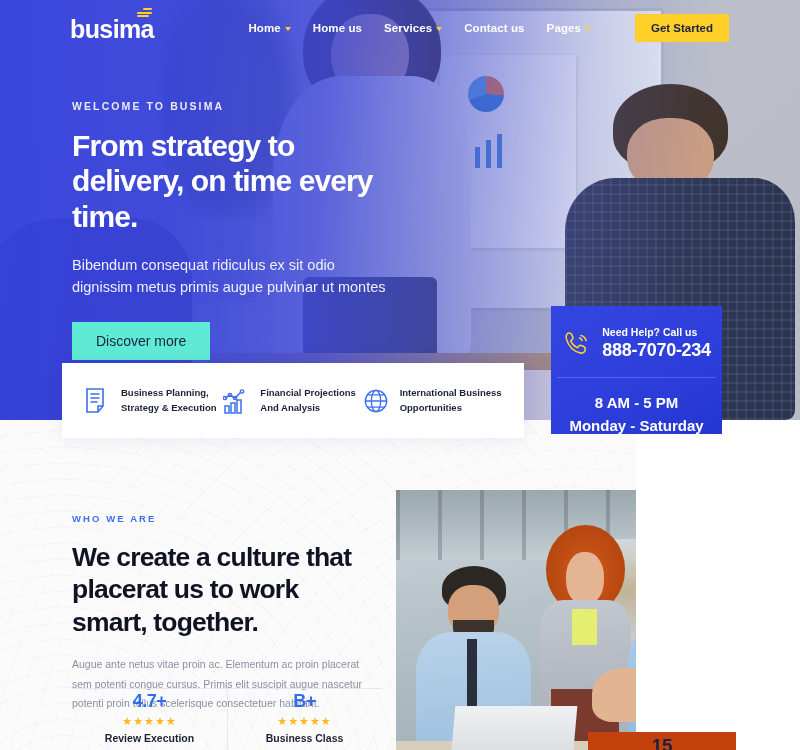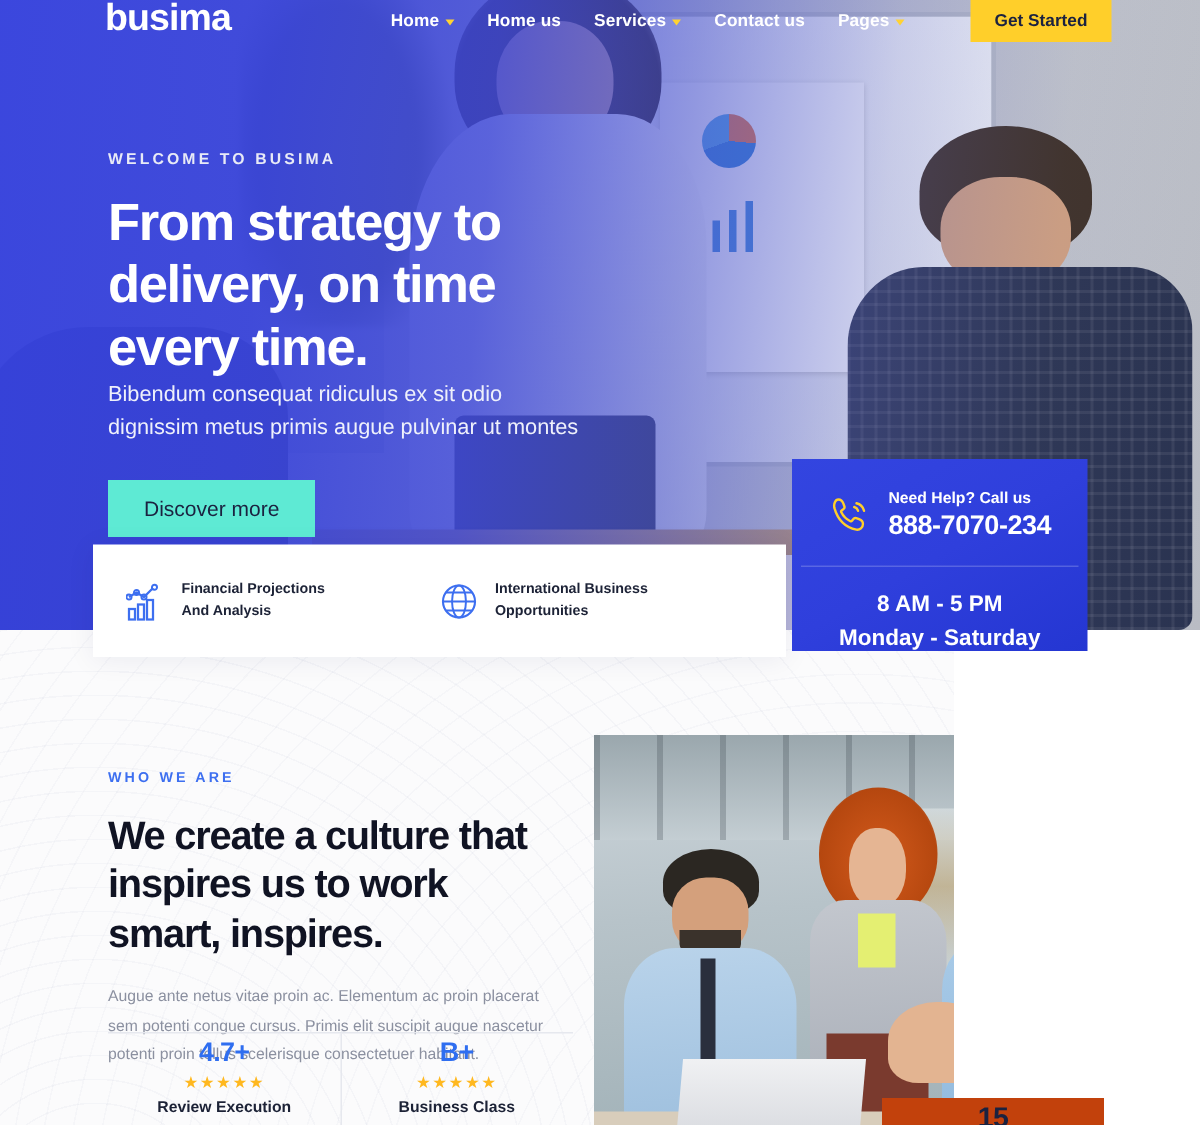--- a/index.html
+++ b/index.html
@@ -114,22 +114,22 @@
       rgba(57,68,217,.95) 22%,
       rgba(64,74,214,.86) 40%,
       rgba(75,85,205,.60) 56%,
       rgba(96,104,198,.28) 72%,
       rgba(120,128,196,.06) 86%,
       rgba(140,146,196,0) 100%);
   }
 
   
   .header {
-    position:absolute; top:0; left:0; right:0; height:42px;
-    display:flex; align-items:flex-start; padding:0 59px 0 70px; z-index:20;
+    position:absolute; top:0; left:0; right:12px; height:42px;
+    display:flex; align-items:flex-end; padding:0 59px 0 70px; z-index:20;
   }
   .logo {
     position:relative; color:#fff; font-size:25px; font-weight:700;
     letter-spacing:-.6px; line-height:1;
   }
   .logo-mark {
     position:absolute; right:2px; top:-9px; width:15px; height:9px;
     display:flex; flex-direction:column; gap:1.5px;
   }
   .logo-mark i { display:block; height:2px; background:#ffcf2a; border-radius:1px; }
@@ -153,22 +153,22 @@
     cursor:pointer; white-space:nowrap;
   }
 
   
   .hero-content { position:absolute; left:72px; top:100px; z-index:10; width:430px; }
   .eyebrow {
     color:#e8eaf6; font-size:10.5px; font-weight:700; letter-spacing:2.1px;
     margin-bottom:16px;
   }
   .hero-title {
-    color:#fff; font-size:35px; font-weight:700; line-height:1.18;
-    letter-spacing:-.9px; width:330px;
+    color:#fff; font-size:30px; font-weight:700; line-height:1.18;
+    letter-spacing:-.9px; margin-bottom:20px; width:330px;
   }
   .hero-sub {
     color:#eef0fb; font-size:14.5px; line-height:1.52; width:318px; margin-bottom:24px;
   }
   .btn-discover {
     background:#5eead4; color:#1b2240; font-size:14px; font-weight:400;
     padding:11px 24px; border:none; cursor:pointer;
   }
 
   
@@ -179,21 +179,21 @@
     box-shadow:0 2px 18px rgba(20,30,80,.07);
   }
   .feature {
     display:flex; align-items:center; gap:11px; flex:1;
   }
   .f-icon { width:26px; height:28px; flex:0 0 26px; }
   .f-text { font-size:9.5px; line-height:1.5; color:#1c2236; font-weight:600; }
 
   
   .contact-card {
-    position:absolute; left:528px; top:306px; width:197px; height:128px; z-index:16;
+    position:absolute; left:551px; top:306px; width:171px; height:128px; z-index:16;
     background:linear-gradient(150deg,#3345e0 0%,#2f3fdc 50%,#2436d2 100%);
     padding:20px 0 0;
   }
   .cc-row { display:flex; align-items:center; gap:10px; justify-content:center; }
   .cc-phone { width:30px; height:30px; flex:0 0 30px; }
   .cc-need { color:#fff; font-size:10.5px; font-weight:700; margin-bottom:2px; }
   .cc-num { color:#fff; font-size:18px; font-weight:700; letter-spacing:-.3px; }
   .cc-divider { height:1px; background:rgba(255,255,255,.2); margin:16px 6px 13px; }
   .cc-hours { color:#fff; font-size:15px; font-weight:700; text-align:center; line-height:1.55; }
 
@@ -358,20 +358,31 @@
   <div class="hero-content">
     <div class="eyebrow">WELCOME TO BUSIMA</div>
     <div class="hero-title">From strategy to delivery, on time every time.</div>
     <div class="hero-sub">Bibendum consequat ridiculus ex sit odio dignissim metus primis augue pulvinar ut montes</div>
     <button class="btn-discover">Discover more</button>
   </div>
 </div>
 
 <div class="feature-bar">
 
+  <div class="feature">
+    <svg class="f-icon" viewBox="0 0 26 28">
+      <path d="M3 2h16v17l-5 6H3z" fill="none" stroke="#3d6ff0" stroke-width="1.6"></path>
+      <path d="M19 19h-5v6" fill="none" stroke="#3d6ff0" stroke-width="1.6"></path>
+      <path d="M7 7h8M7 11h8M7 15h6" stroke="#3d6ff0" stroke-width="1.6" stroke-linecap="round"></path>
+    </svg>
+    <div class="f-text">
+      <span>Business Planning,</span><br>
+      <span>Strategy &amp; Execution</span>
+    </div>
+  </div>
 
   <div class="feature">
     <svg class="f-icon" viewBox="0 0 26 28">
       <path d="M2 11l5-3 5 3 6-6" fill="none" stroke="#3d6ff0" stroke-width="1.5"></path>
       <circle cx="2" cy="11" r="1.7" fill="none" stroke="#3d6ff0" stroke-width="1.3"></circle>
       <circle cx="7" cy="8" r="1.7" fill="none" stroke="#3d6ff0" stroke-width="1.3"></circle>
       <circle cx="12" cy="11" r="1.7" fill="none" stroke="#3d6ff0" stroke-width="1.3"></circle>
       <circle cx="19" cy="4.5" r="1.7" fill="none" stroke="#3d6ff0" stroke-width="1.3"></circle>
       <rect x="2" y="19" width="4" height="7" fill="none" stroke="#3d6ff0" stroke-width="1.5"></rect>
       <rect x="8" y="16" width="4" height="10" fill="none" stroke="#3d6ff0" stroke-width="1.5"></rect>
@@ -411,21 +422,21 @@
   <div class="cc-hours">
     <span>8 AM - 5 PM</span><br>
     <span>Monday - Saturday</span>
   </div>
 </div>
 
 <div class="about">
 
   <div class="about-left">
     <div class="about-eyebrow">WHO WE ARE</div>
-    <div class="about-title">We create a culture that inspires us to work smart, inspires.</div>
+    <div class="about-title">We create a culture that placerat us to work smart, together.</div>
     <div class="about-body">Augue ante netus vitae proin ac. Elementum ac proin placerat sem potenti congue cursus. Primis elit suscipit augue nascetur potenti proin tellus scelerisque consectetuer habitant.</div>
   </div>
 
   <div class="stat-top-rule"></div>
   <div class="stats">
     <div class="stat">
       <div class="stat-val">4.7+</div>
       <div class="stat-stars">★★★★★</div>
       <div class="stat-label">Review Execution</div>
     </div>

